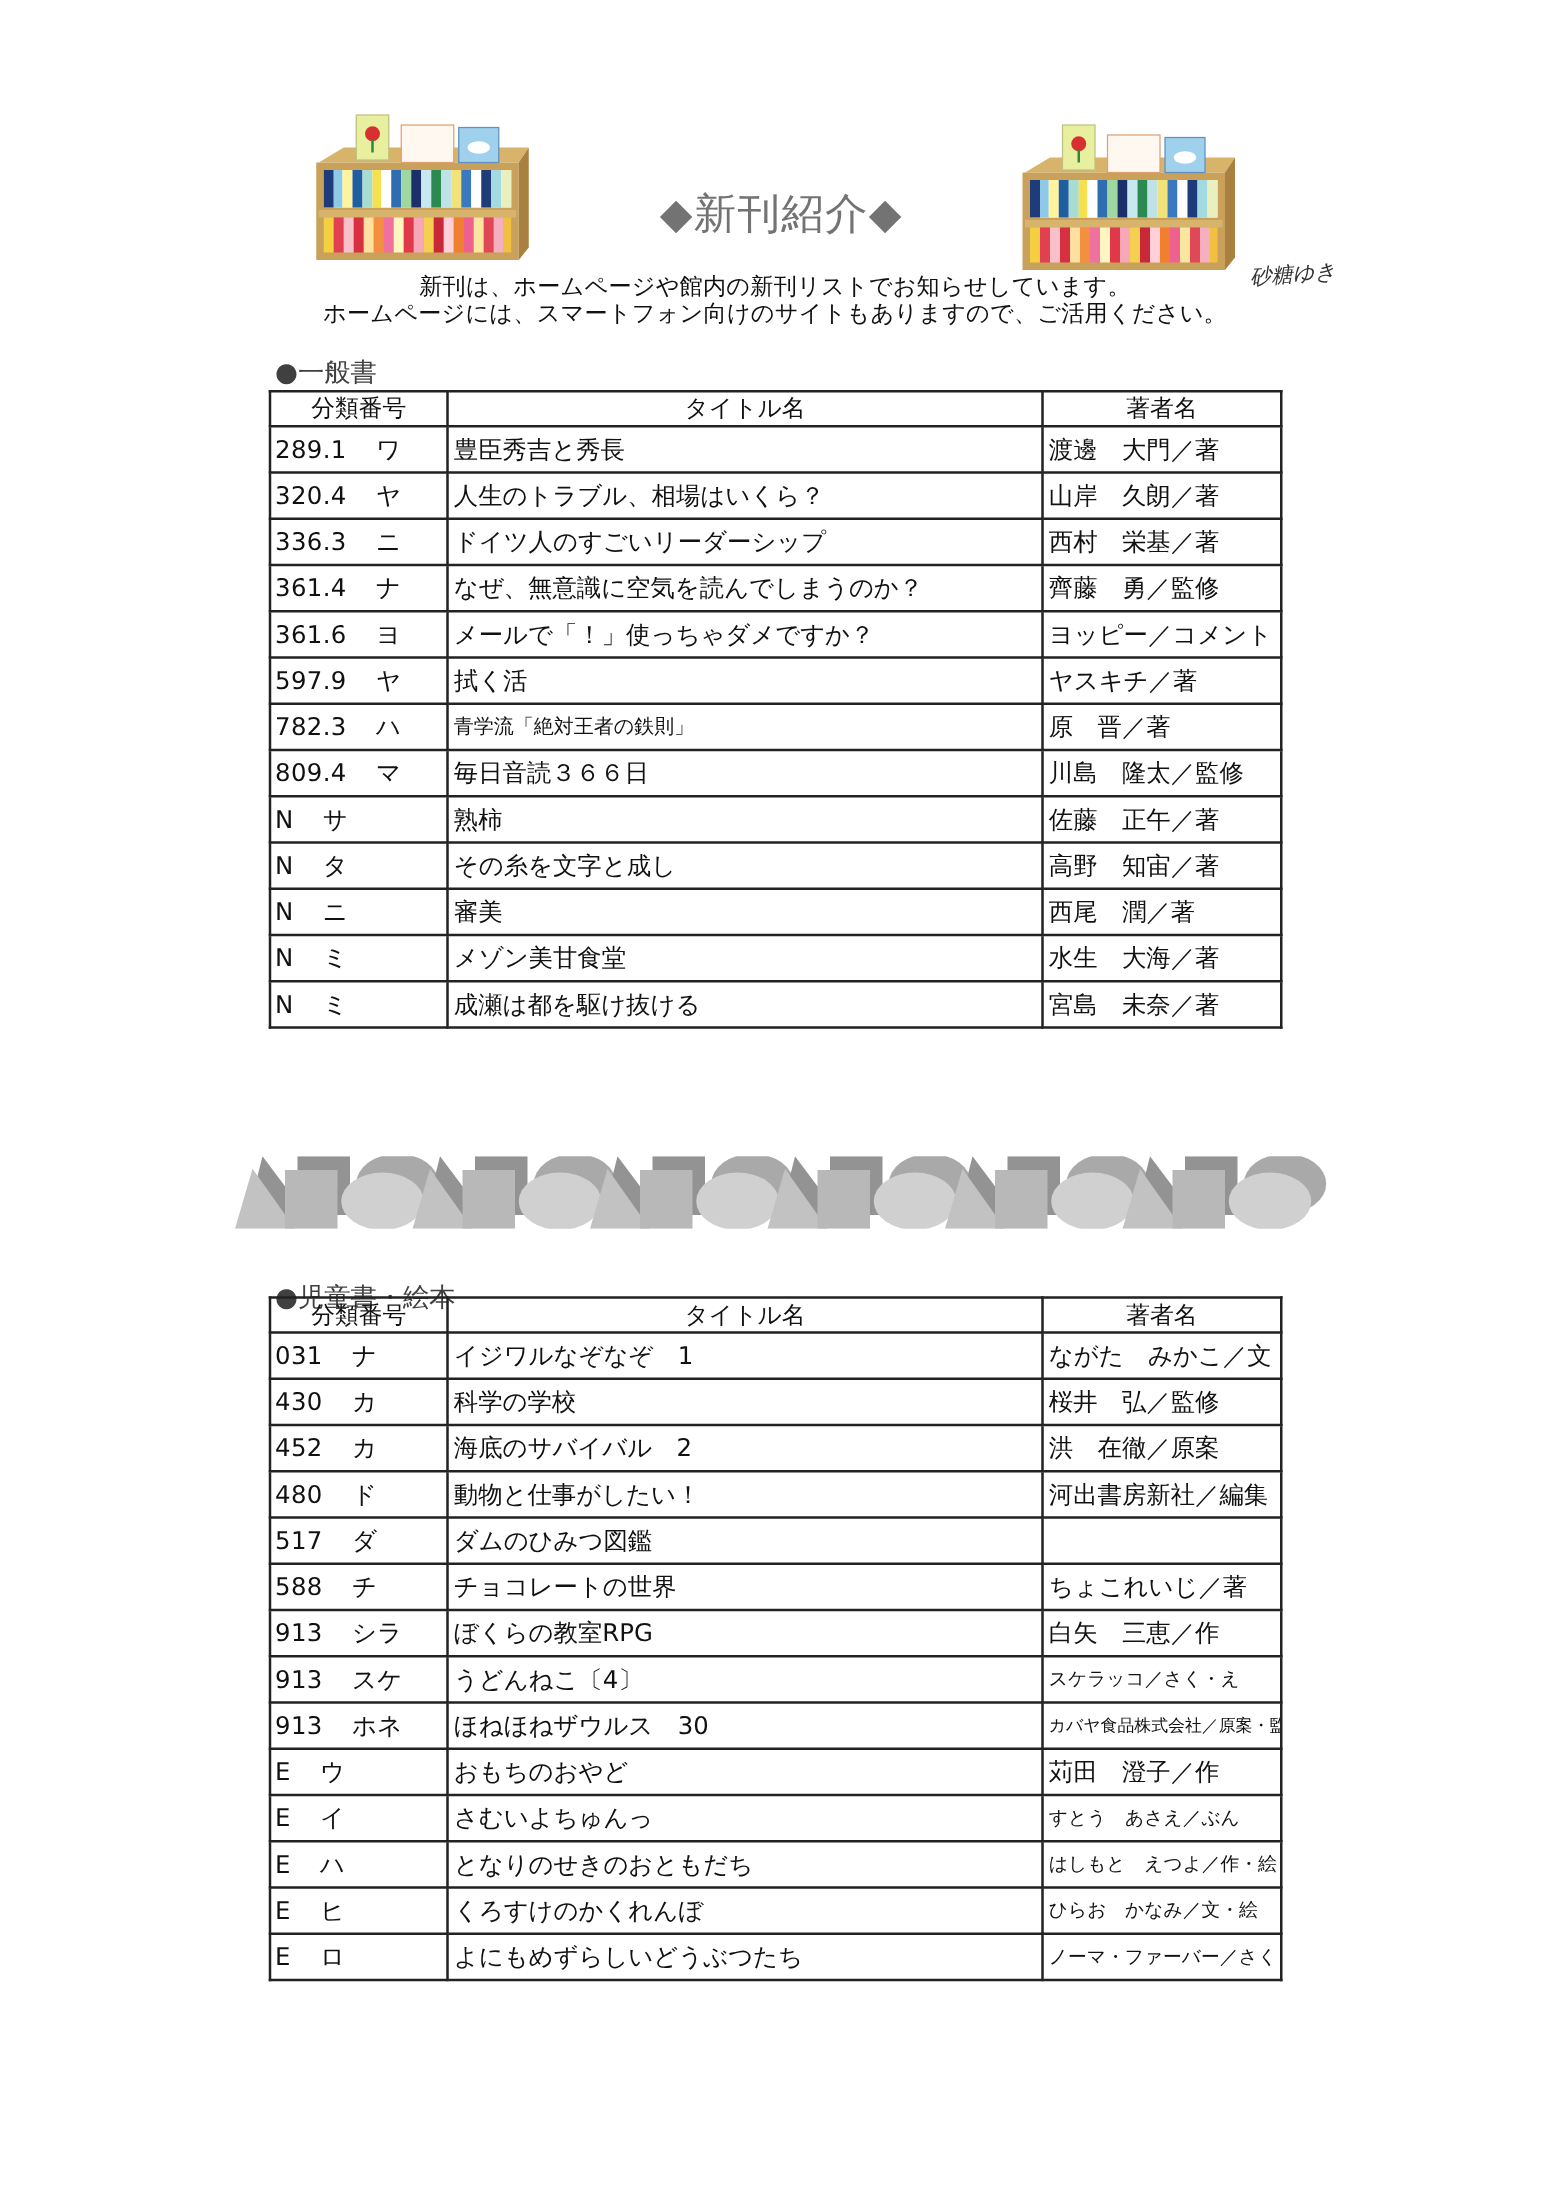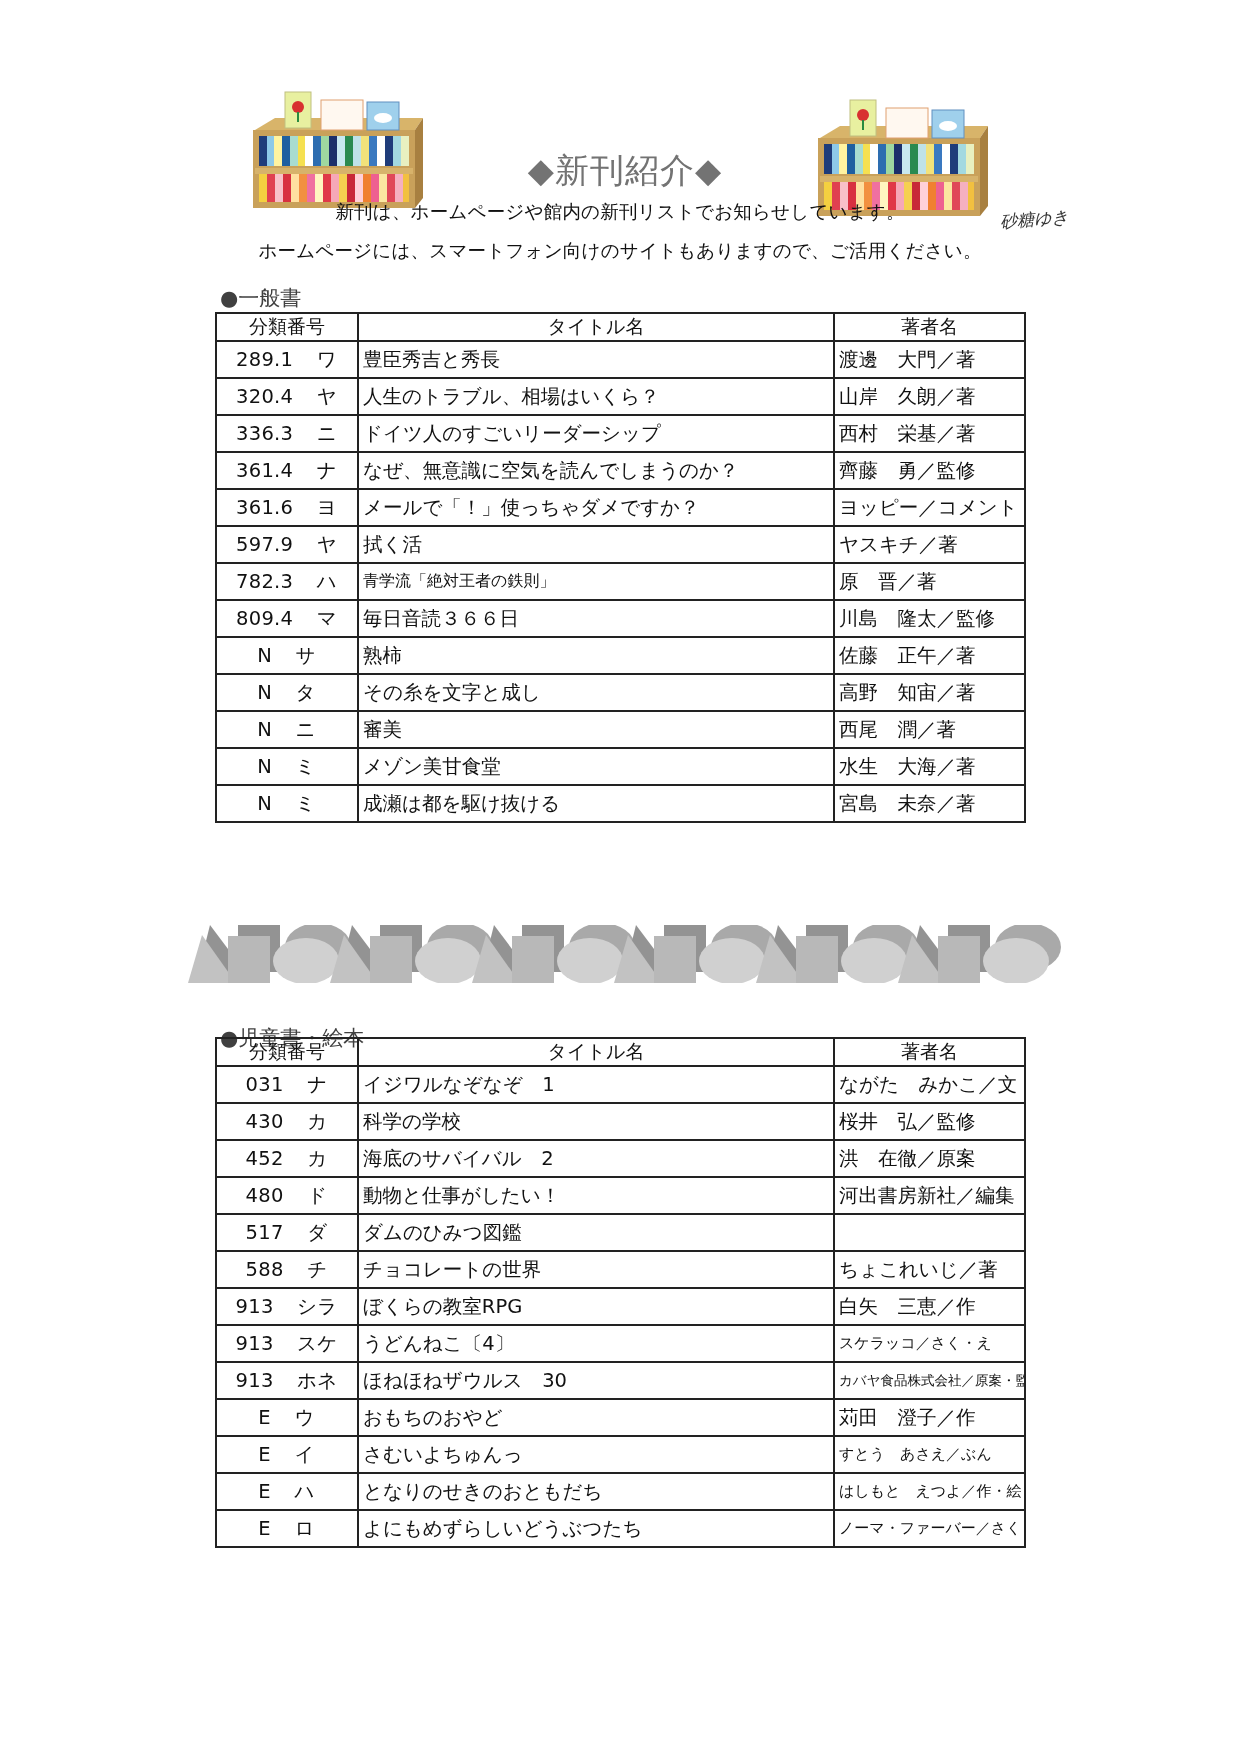--- a/index.html
+++ b/index.html
@@ -30,21 +30,21 @@
     }
     table.books col.c1 { width: 142px; }
     table.books col.c2 { width: 476px; }
     table.books col.c3 { width: 191px; }
     table.books th, table.books td {
       border: 2px solid #222; padding: 0 4px; white-space: nowrap; overflow: hidden;
       font-weight: normal; text-align: left;
     }
     table.books th { height: 25px; text-align: center; font-size: 19px; }
     table.books td { height: 35px; }
-    table.books td.num { padding-left: 3px; letter-spacing: 0.3px; text-align: center; }
+    table.books td.num { padding-left: 3px; letter-spacing: 0.3px; }
     table.books td.small { font-size: 16px; }
     table.books td.xsmall { font-size: 13.5px; }
     table.books td.medsmall { font-size: 15px; }
     .gap { display: inline-block; width: 1.2em; }
     .banner { position: absolute; left: 188px; top: 925px; width: 882px; height: 58px; }
     .banner svg { width: 100%; height: 100%; display: block; }
   </style>
 </head>
 <body>
 
@@ -158,21 +158,21 @@
     <circle cx="53" cy="17" r="6" fill="#d83030"></circle>
     <rect x="52" y="22" width="2" height="10" fill="#2a8a40"></rect>
     <rect x="76" y="10" width="42" height="30" fill="#fff8f0" stroke="#e0a070"></rect>
     <rect x="122" y="12" width="32" height="28" fill="#9fd0ec" stroke="#6090c0"></rect>
     <ellipse cx="138" cy="28" rx="9" ry="5" fill="#fff"></ellipse>
   </svg>
 </div>
 
 <div class="title">◆新刊紹介◆</div>
 <div class="signature">砂糖ゆき</div>
-<div class="intro" style="top:199px;text-align:center;">新刊は、ホームページや館内の新刊リストでお知らせしています。</div>
+<div class="intro" style="top:216px;text-align:center;">新刊は、ホームページや館内の新刊リストでお知らせしています。</div>
 <div class="intro" style="top:238px;">ホームページには、スマートフォン向けのサイトもありますので、ご活用ください。</div>
 
 <div class="section-label" style="top:284px;">●一般書</div>
 <table class="books" style="top:312px;">
   <colgroup>
       <col class="c1">
       <col class="c2">
       <col class="c3">
     </colgroup>
   <thead>
@@ -338,18 +338,23 @@
         <td class="num"><span>E</span><span class="gap"></span><span>イ</span></td>
         <td>さむいよちゅんっ</td>
         <td class="medsmall">すとう　あさえ／ぶん</td>
       </tr>
       <tr>
         <td class="num"><span>E</span><span class="gap"></span><span>ハ</span></td>
         <td>となりのせきのおともだち</td>
         <td class="medsmall">はしもと　えつよ／作・絵</td>
       </tr>
       <tr>
+        <td class="num"><span>E</span><span class="gap"></span><span>ヒ</span></td>
+        <td>くろすけのかくれんぼ</td>
+        <td class="medsmall">ひらお　かなみ／文・絵</td>
+      </tr>
+      <tr>
         <td class="num"><span>E</span><span class="gap"></span><span>ロ</span></td>
         <td>よにもめずらしいどうぶつたち</td>
         <td class="medsmall">ノーマ・ファーバー／さく</td>
       </tr>
     </tbody>
 </table>
 
 </body></html>

